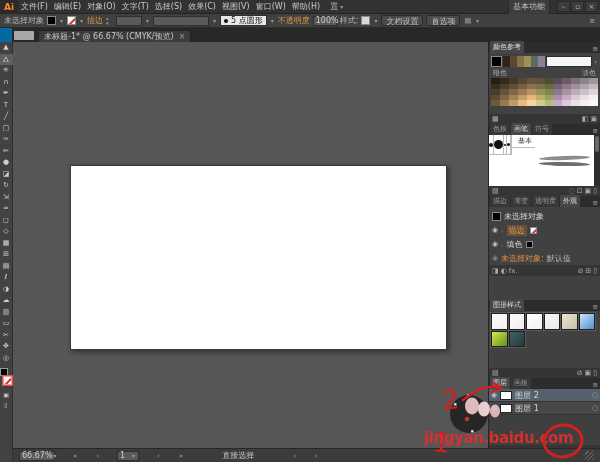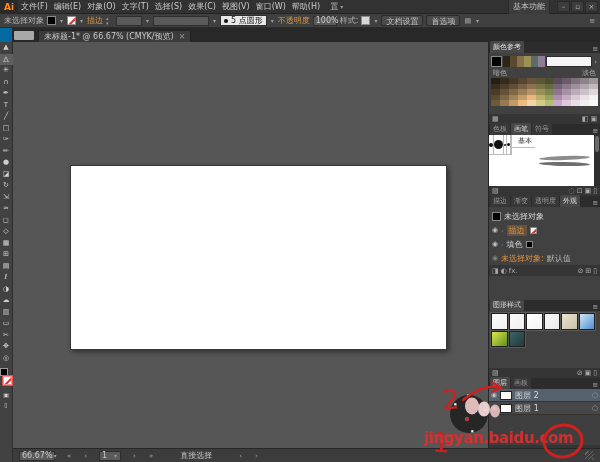--- a/index.html
+++ b/index.html
@@ -132,22 +132,22 @@
   .ly-content{height:56px;background:#3f3f3f;display:flex;flex-direction:column}
   .lrow{display:flex;align-items:center;height:13px;background:#474747;border-bottom:1px solid #333;gap:3px;padding:0 2px}
   .lrow.sel{background:#55616d}
   .lthumb{width:12px;height:9px;background:#fff;border:1px solid #222;flex:none}
   .lname{color:#d5d5d5;flex:1;white-space:nowrap;overflow:hidden}
   .ltarget{color:#aaa;font-size:7px}
   .ly-bar{height:12px;background:#353535;display:flex;align-items:center;justify-content:flex-end;gap:4px;padding:0 3px;flex:none}
 
   
   .statusbar{position:absolute;left:13px;top:448px;width:587px;height:14px;background:#3c3c3c;
-             border-top:1px solid #272727;display:flex;align-items:center;gap:11px;padding:0 6px;white-space:nowrap}
-  .sb-tool{color:#c8c8c8;margin:0 15px}
+             border-top:1px solid #272727;display:flex;align-items:center;gap:17px;padding:0 6px;white-space:nowrap}
+  .sb-tool{color:#c8c8c8;margin:0 21px}
   .grip{margin-left:auto;width:9px;height:9px;
         background:repeating-linear-gradient(135deg,#3c3c3c 0 2px,#6a6a6a 2px 3px)}
 
   
   .overlay{position:absolute;left:0;top:0;pointer-events:none;z-index:50}
   .annotext{fill:#cf2020;font-size:27px;font-family:"DejaVu Sans",sans-serif}
   .wm{fill:#e02e2e;font-size:15px;font-weight:bold;letter-spacing:-0.4px;opacity:.92}
 </style>
 </head>
 <body>

